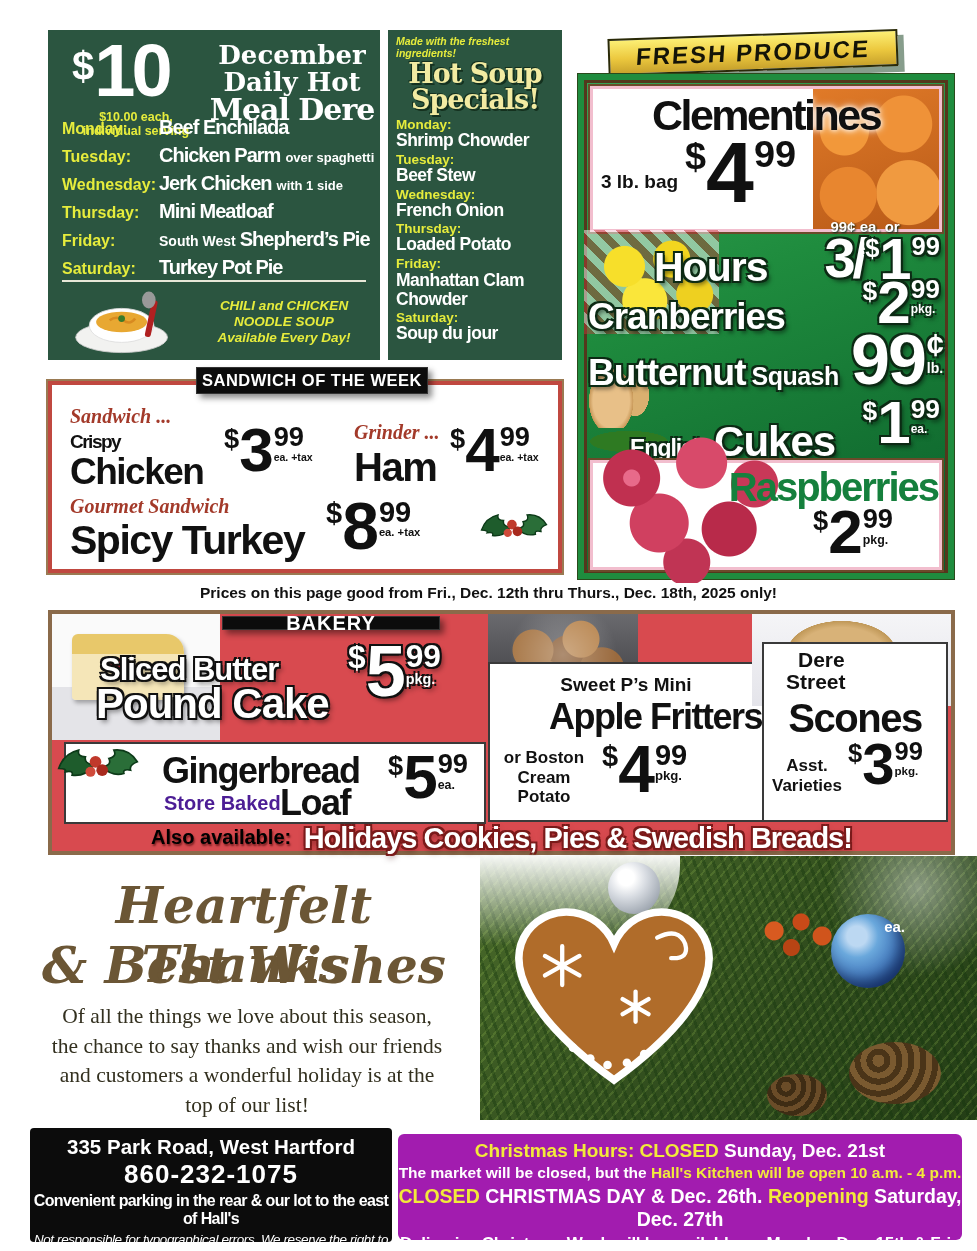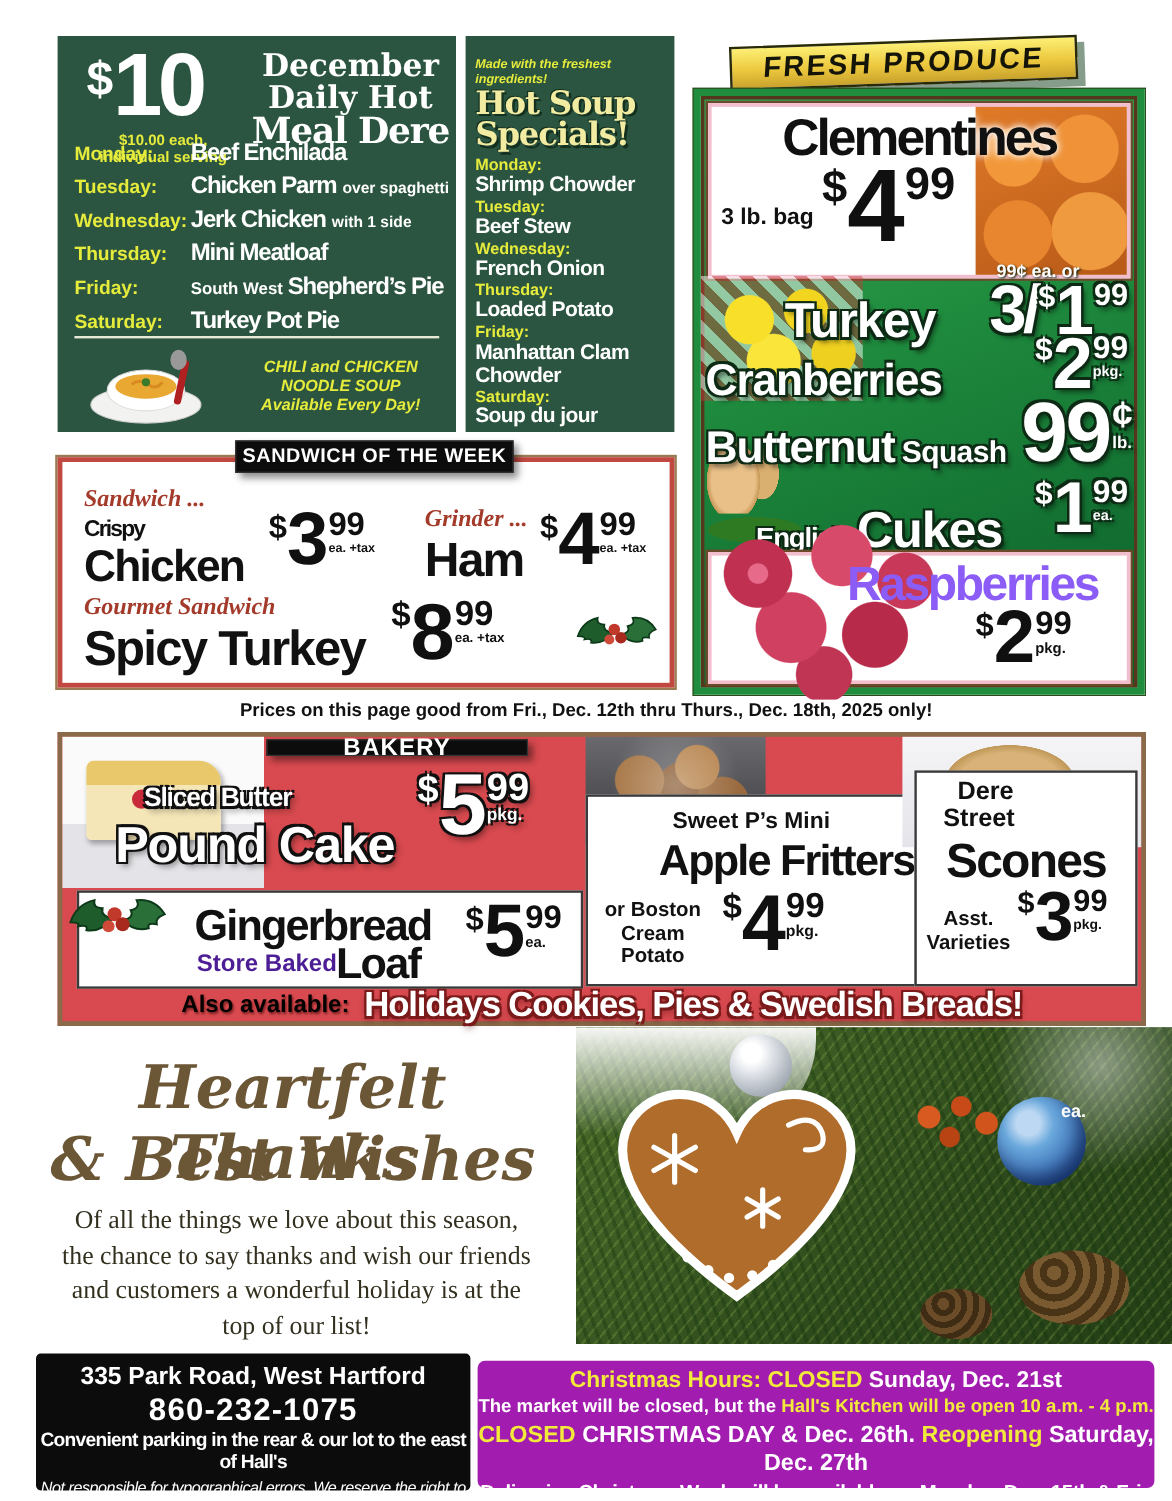--- a/index.html
+++ b/index.html
@@ -39,23 +39,23 @@
   .meal-days{left:14px;top:86px;width:310px}
   .mrow{display:flex;align-items:baseline;margin-bottom:5px;white-space:nowrap}
   .mday{color:#e6ec3c;font-weight:bold;font-size:16px;width:97px;flex:none}
   .mpre{color:#fff;font-weight:bold;font-size:14px;margin-right:4px}
   .mitem{color:#fff;font-weight:bold;font-size:20px;letter-spacing:-1px}
   .mnote{color:#fff;font-weight:bold;font-size:13px;margin-left:5px}
   .meal-divider{left:14px;top:250px;width:304px;height:2px;background:#e8e8d8}
   .chili{left:150px;top:268px;width:172px;text-align:center;color:#e6ec3c;font-style:italic;font-weight:bold;font-size:13.5px;line-height:1.2}
 
   
-  .soup-panel{left:388px;top:30px;width:174px;height:330px;background:#2b5540;padding:18px 8px}
+  .soup-panel{left:388px;top:30px;width:174px;height:330px;background:#2b5540;padding:5px 8px}
   .s-tag{color:#e6ec3c;font-style:italic;font-weight:bold;font-size:10.5px}
-  .s-title{font-family:"DejaVu Serif",serif;font-weight:bold;color:#f2eba2;font-size:27px;line-height:.95;
+  .s-title{text-align:center;font-family:"DejaVu Serif",serif;font-weight:bold;color:#f2eba2;font-size:27px;line-height:.95;
            text-shadow:2px 2px 0 #14301e,-1px -1px 0 #14301e;letter-spacing:-1px;margin:2px 0 6px}
   .srow{margin-bottom:3px}
   .sday{color:#e6ec3c;font-weight:bold;font-size:13.5px;line-height:1.05}
   .ssoup{color:#fff;font-weight:bold;font-size:17.5px;letter-spacing:-.5px;line-height:1}
 
   
   .prod-banner{left:608px;top:34px;width:290px;height:37px;transform:rotate(-2deg);
     background:linear-gradient(180deg,#fcef74,#ecc83e 55%,#c8a22c);border:2px solid #2a2a08;
     box-shadow:6px 6px 0 rgba(15,60,25,.5);display:flex;align-items:center;justify-content:center}
   .prod-banner span{font-size:24px;font-weight:bold;color:#141408;letter-spacing:2px;transform:skewX(-6deg)}
@@ -101,40 +101,40 @@
   .cukes-pre{font-size:23px;margin-right:8px}
   .cukes-price{right:8px;top:318px;font-size:60px}
   .rasp-box{left:6px;top:380px;width:352px;height:110px}
   .rasp-photo{left:-8px;top:-30px;width:212px;height:150px;z-index:1;
     background:radial-gradient(circle at 22% 30%,#e86a8a 0 8px,#c03050 9px 28px,transparent 29px),
       radial-gradient(circle at 55% 20%,#d84a6a 0 25px,transparent 26px),
       radial-gradient(circle at 80% 34%,#c83858 0 23px,transparent 24px),
       radial-gradient(circle at 35% 60%,#d04060 0 29px,transparent 30px),
       radial-gradient(circle at 68% 64%,#b82a4a 0 27px,transparent 28px),
       radial-gradient(circle at 48% 86%,#c03454 0 23px,transparent 24px)}
-  .rasp-name{right:24px;top:2px;font-size:40px;font-weight:bold;letter-spacing:-2px;color:#8b5cf6;z-index:2}
+  .rasp-name{right:1px;top:2px;font-size:40px;font-weight:bold;letter-spacing:-2px;color:#15803d;z-index:2}
   .rasp-price{right:46px;top:44px;font-size:62px;z-index:2}
 
   
   .sand-badge{left:196px;top:367px;width:232px;height:27px;font-size:16.5px;letter-spacing:.5px;z-index:3}
   .sand-box{left:48px;top:381px;width:514px;height:192px;background:#fff;border:4px solid #c04840;box-shadow:0 0 0 2px #9a7a52}
   .holly{width:76px;height:50px}
   .sp-unit{font-size:.17em;letter-spacing:0;margin-top:3px}
 
   
   .validity{left:0;top:584px;width:100%;text-align:center;font-size:15.5px;font-weight:bold;color:#111}
 
   
   .bakery{left:48px;top:610px;width:907px;height:245px;background:#d84a4f;border:4px solid #8a6a4a}
   .bakery-badge{left:170px;top:2px;width:218px;height:14px;font-size:20px;letter-spacing:1px;z-index:4}
   .cake-photo{left:0;top:0;width:168px;height:126px;background:linear-gradient(180deg,#fafafa 0 58%,#e4e4e8 58% 100%)}
   .cake{left:20px;top:20px;width:112px;height:66px;background:linear-gradient(180deg,#e8c86a 0 30%,#f5e6b8 30% 100%);
         border-radius:6px 18px 4px 4px;box-shadow:2px 3px 4px rgba(0,0,0,.3)}
   .cake-berry{left:58px;top:44px;width:16px;height:16px;border-radius:50%;background:#c82a3a}
-  .pc-l1{left:68px;top:38px;font-size:22px}
+  .pc-l1{left:48px;top:38px;font-size:31px}
   .pc-l2{left:44px;top:66px;font-size:42px}
   .pc-price{left:296px;top:28px;font-size:72px}
   .ginger-box{left:12px;top:128px;width:422px;height:82px;background:#fff;border:2px solid #3a3a3a}
   .g-name{left:96px;top:6px;font-size:36px}
   .g-pre{left:98px;top:48px;font-size:20px;font-weight:bold;color:#4c1d95}
   .g-name2{left:214px;top:38px;font-size:36px}
   .g-price{right:16px;top:8px;font-size:62px}
   .frit-photo{left:436px;top:0;width:150px;height:90px;
     background:radial-gradient(circle at 50% 45%,rgba(255,255,255,.3),transparent 60%),
       radial-gradient(circle at 30% 40%,#a87848 0 20px,transparent 21px),
@@ -313,21 +313,21 @@
       <div class="abs clem-size">3 lb. bag</div>
       <div class="abs price pb clem-price">
         <span class="p-dollar">$</span>
         <span class="p-big">4</span>
         <span class="p-frac">
             <span class="p-cents">99</span>
           </span>
       </div>
     </div>
     <div class="abs lemons-photo"></div>
-    <div class="abs pn lemons-name">Turkey</div>
+    <div class="abs pn lemons-name">Hours</div>
     <div class="abs lemons-price">
       <div class="lp-prefix">99¢ ea. or</div>
       <div class="lp-line">
         <span class="lp-multi pn">3/</span>
         <span class="price pw" style="font-size:58px">
           <span class="p-dollar">$</span>
           <span class="p-big">1</span>
           <span class="p-frac">
               <span class="p-cents">99</span>
             </span>

